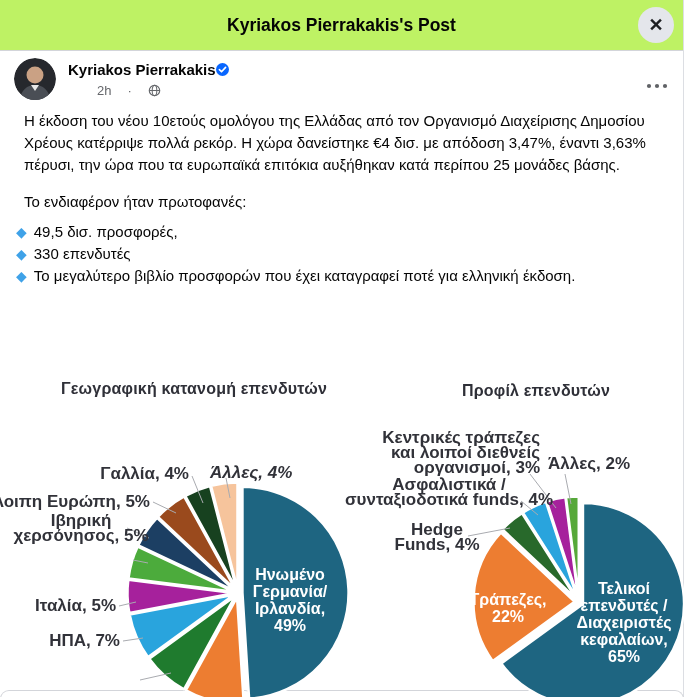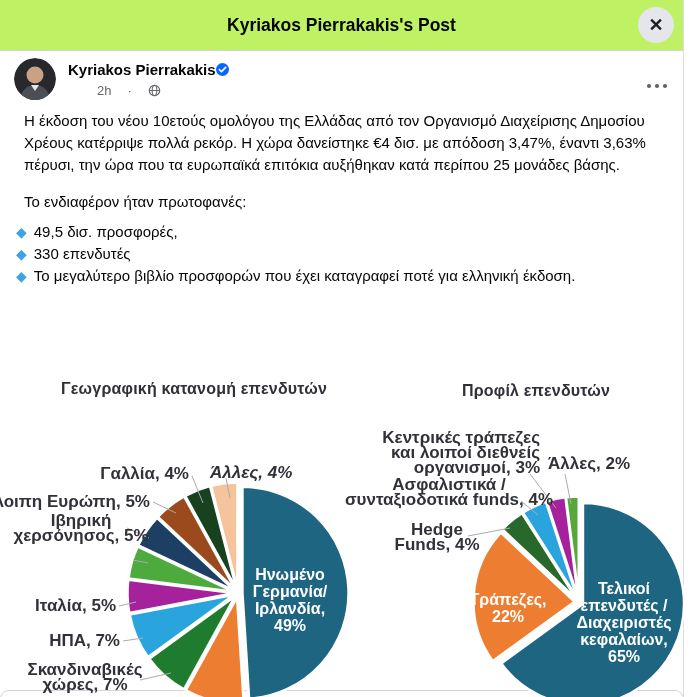--- a/index.html
+++ b/index.html
@@ -151,24 +151,20 @@
       <path d="M 562.7174426621181 227.50887972207278 L 550.0587860721233 127.30529488931052 A 101 101 0 0 1 562.7174426621181 126.50887972207278 Z" fill="#56a839" stroke="#ffffff" stroke-width="2.4" stroke-linejoin="round"></path>
       <polyline points="549,104 555,134" fill="none" stroke="#a9abb0" stroke-width="1"></polyline>
     </svg>
   <div class="labels" id="labels-host">
       <div class="pie-label inside" style="left: 274px; top: 196px;">
         <div>Ηνωμένο</div>
         <div>Γερμανία/</div>
         <div>Ιρλανδία,</div>
         <div>49%</div>
       </div>
-      <div class="pie-label align-center" style="left: 69px; top: 292px;">
-        <div>Σκανδιναβικές</div>
-        <div>χώρες, 7%</div>
-      </div>
       <div class="pie-label align-right" style="left: 104px; top: 263px;">
         <div>ΗΠΑ, 7%</div>
       </div>
       <div class="pie-label align-right" style="left: 100px; top: 228px;">
         <div>Ιταλία, 5%</div>
       </div>
       <div class="pie-label align-center" style="left: 65px; top: 143px;">
         <div>Ιβηρική</div>
         <div>χερσόνησος, 5%</div>
       </div>

